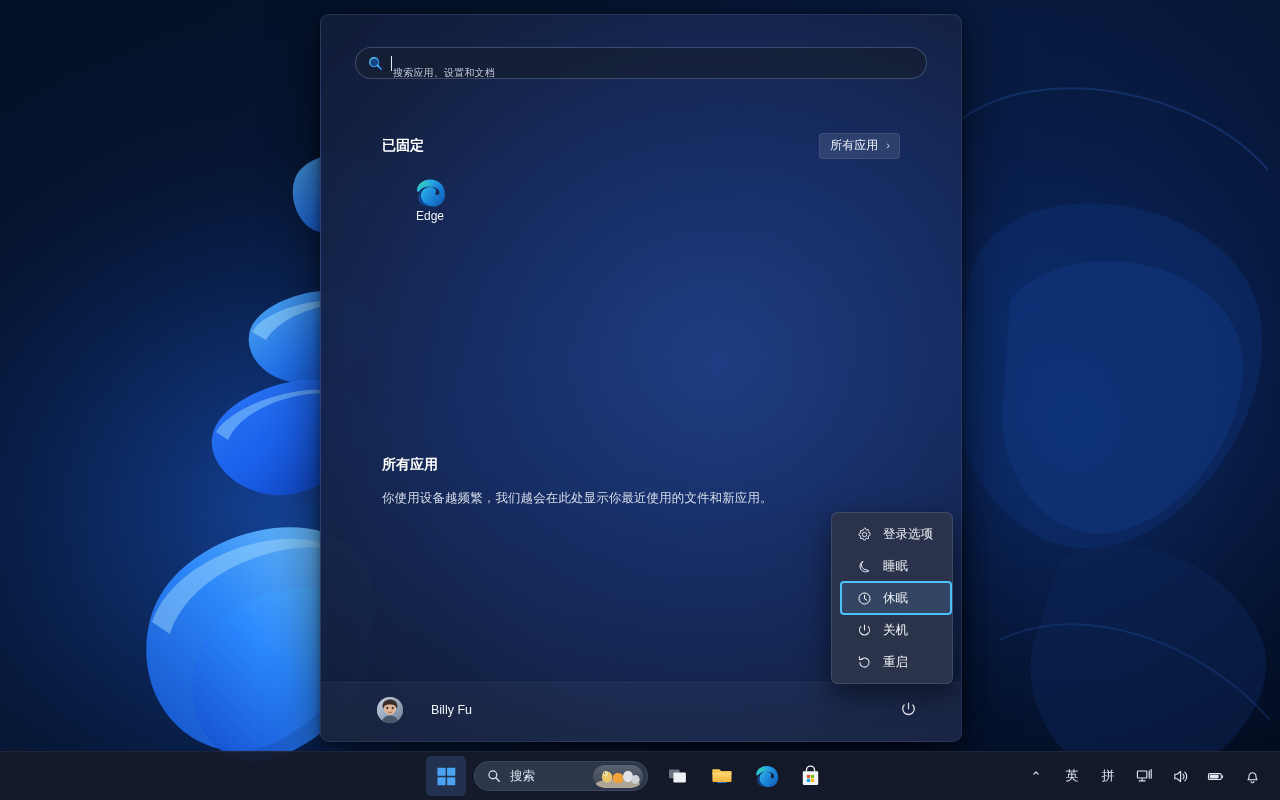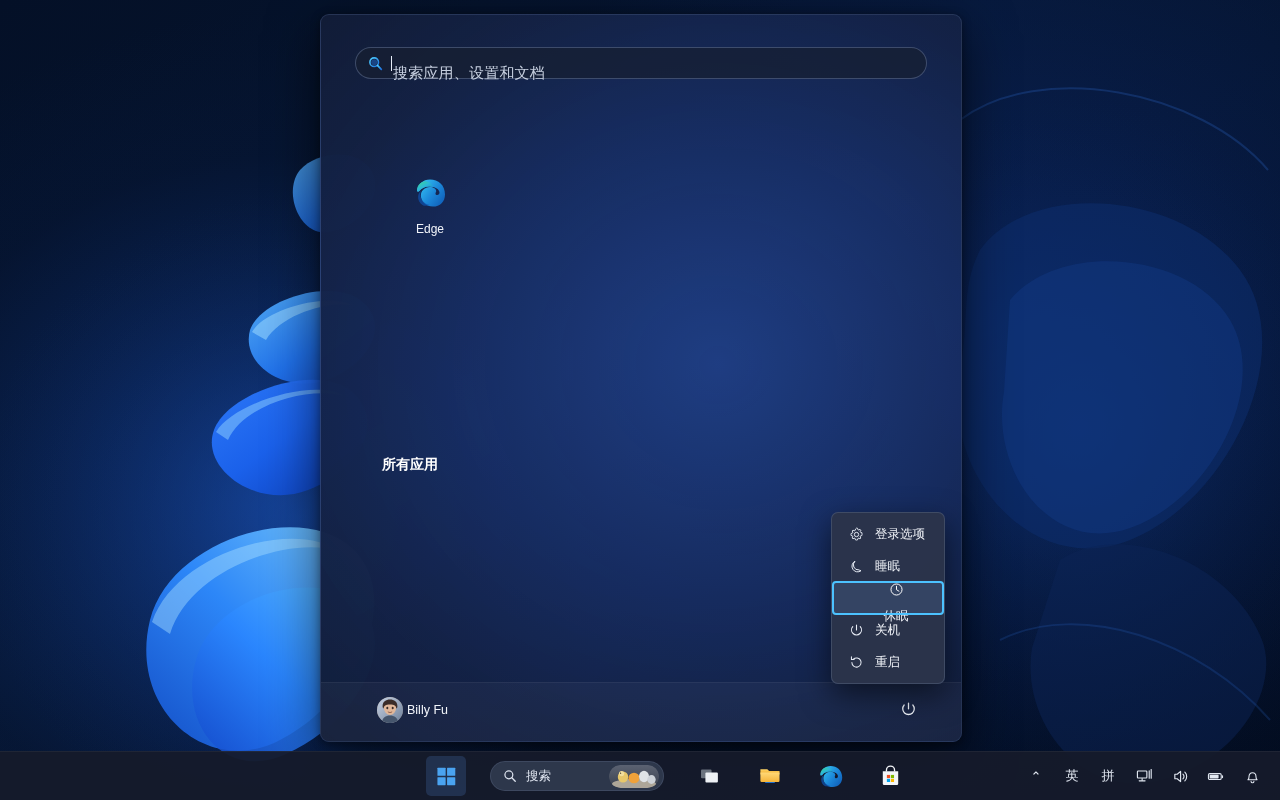--- a/index.html
+++ b/index.html
@@ -74,21 +74,21 @@
     flex: 0 0 auto;
     margin-right: 8px;
   }
   #search-caret {
     width: 1px;
     height: 15px;
     background: #e6ecf7;
     margin-right: 1px;
   }
   #search-placeholder {
-    font-size: 15px;
+    font-size: 10px;
     color: #c6cfdf;
     letter-spacing: 0.2px;
     white-space: nowrap;
     margin-top: 20px;
   }
 
   
   #pinned-header {
     position: absolute;
     left: 61px;
@@ -139,21 +139,20 @@
     align-items: center;
     cursor: pointer;
     border-radius: 5px;
   }
   .app-icon {
     width: 32px;
     height: 32px;
     position: relative;
   }
   .app-label {
-    margin-top: 13px;
     font-size: 12px;
     color: #f0f3f9;
     white-space: nowrap;
   }
 
   
   #recommended-title {
     position: absolute;
     left: 61px;
     top: 441px;
@@ -179,21 +178,21 @@
     height: 58px;
     background: rgba(255,255,255,0.035);
     border-top: 1px solid rgba(255,255,255,0.055);
   }
   #user-chip {
     position: absolute;
     left: 52px;
     top: 10px;
     display: flex;
     align-items: center;
-    gap: 4px;
+    gap: 28px;
     padding: 4px 10px 4px 4px;
     border-radius: 5px;
     cursor: pointer;
   }
   #avatar {
     width: 26px; height: 26px;
     border-radius: 50%;
     overflow: hidden;
     flex: 0 0 auto;
     background: #7e6b5e;
@@ -215,21 +214,21 @@
     align-items: center;
     justify-content: center;
   }
 
   
   #power-menu {
     position: absolute;
     left: 831px;
     top: 512px;
     width: 112px;
-    padding: 5px 0 5px 0;
+    padding: 5px 0 5px 8px;
     border-radius: 7px;
     background: rgba(43,52,74,0.97);
     border: 1px solid rgba(150,168,205,0.20);
     box-shadow: 0 10px 30px rgba(0,0,0,0.55);
     z-index: 40;
   }
   .power-item {
     height: 32px;
     display: flex;
     align-items: center;
@@ -250,42 +249,41 @@
   .power-item .pi-label {
     font-size: 12.5px;
     color: #f2f5fa;
     white-space: nowrap;
   }
   .power-item.selected {
     background: rgba(60,82,120,0.55);
     outline: 2px solid #4cc2ff;
     outline-offset: -1px;
     border-radius: 3px;
-    flex-direction: column;
   }
 
   
   #taskbar {
     position: absolute;
     left: 0;
     bottom: 0;
     width: 1280px;
     height: 48px;
     background: rgba(21,27,42,0.94);
     border-top: 1px solid rgba(255,255,255,0.05);
     z-index: 50;
   }
   #taskbar-center {
     position: absolute;
     left: 424px;
     top: 0;
     height: 48px;
     display: flex;
     align-items: center;
-    gap: 16px;
+    gap: 0px;
   }
   .tb-button {
     width: 40px;
     height: 40px;
     margin: 0 2px;
     border-radius: 5px;
     display: flex;
     align-items: center;
     justify-content: center;
     cursor: pointer;
@@ -414,20 +412,27 @@
           </defs>
           <circle cx="6.6" cy="6.6" r="4.6" fill="none" stroke="url(#mg1)" stroke-width="1.7"></circle>
           <circle cx="6.6" cy="6.6" r="3.2" fill="#1d64c8" opacity="0.55"></circle>
           <line x1="10.1" y1="10.1" x2="14.2" y2="14.2" stroke="url(#mg1)" stroke-width="1.8" stroke-linecap="round"></line>
         </svg>
         <div id="search-caret"></div>
         <span id="search-placeholder">搜索应用、设置和文档</span>
       </div>
     </div>
 
+    <div id="pinned-header">
+      <span id="pinned-title">已固定</span>
+      <div id="all-apps-button">
+        <span class="lbl">所有应用</span>
+        <span class="chev">›</span>
+      </div>
+    </div>
 
     <div id="pinned-grid">
 
       <div class="app-tile">
         <div class="app-icon">
           <svg viewBox="0 0 32 32" width="32" height="32">
             <defs>
               <linearGradient id="edgeA" x1="0" y1="0.2" x2="1" y2="0.9">
                 <stop offset="0%" stop-color="#36c5f4"></stop>
                 <stop offset="55%" stop-color="#1b86d8"></stop>
@@ -445,20 +450,21 @@
           </svg>
         </div>
         <span class="app-label">Edge</span>
       </div>
 
 
 
     </div>
 
     <div id="recommended-title">所有应用</div>
+    <div id="recommended-empty">你使用设备越频繁，我们越会在此处显示你最近使用的文件和新应用。</div>
 
     <div id="start-footer">
       <div id="user-chip">
         <div id="avatar">
           <svg viewBox="0 0 26 26" width="26" height="26">
             <defs>
               <linearGradient id="avbg" x1="0" y1="0" x2="1" y2="1">
                 <stop offset="0%" stop-color="#c9d3e4"></stop>
                 <stop offset="100%" stop-color="#6d7f99"></stop>
               </linearGradient>

